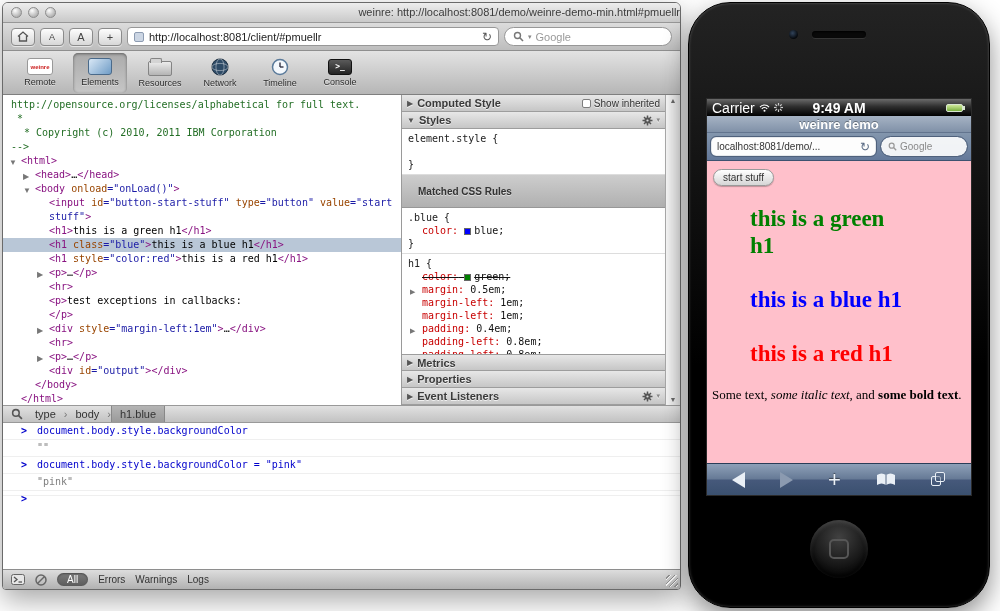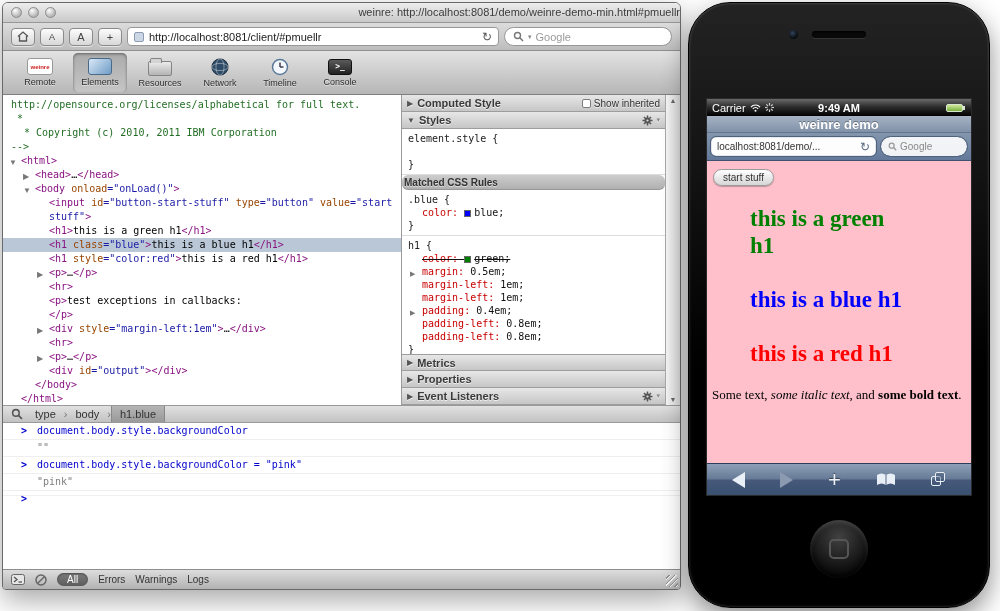--- a/index.html
+++ b/index.html
@@ -69,23 +69,23 @@
     font-size:11px; font-weight:bold; color:#3a3a3a; text-shadow:0 1px 0 rgba(255,255,255,.7); }
   .panel-header.top-border { border-top:1px solid #9d9d9d; }
   .disc { font-size:8px; color:#555; font-weight:normal; }
   .hdr-right { margin-left:auto; display:flex; align-items:center; gap:3px; font-weight:normal; }
   .hdr-sub { font-size:10px; color:#333; }
   .checkbox { width:9px; height:9px; border:1px solid #7d7d7d; background:#fff; border-radius:2px; }
   .styles-scroll { flex:1 1 auto; min-height:0; overflow:hidden;
     font-family:"DejaVu Sans Mono",monospace; font-size:10px; line-height:13px; color:#111; }
   .rule-block { padding:3px 6px; border-bottom:1px solid #ddd; }
   .code-line { height:13px; }
-  .matched-bar { height:15px; background:linear-gradient(#cdcdcd,#b0b0b0); border-bottom:1px solid #979797;
-    display:flex; align-items:center; padding:0 2px; font:bold 10px "Liberation Sans",sans-serif;
-    color:#333; text-shadow:0 1px 0 rgba(255,255,255,.5);border-radius:6px; }
+  .matched-bar { height:33px; background:linear-gradient(#cdcdcd,#b0b0b0); border-bottom:1px solid #979797;
+    display:flex; align-items:center; padding:0 16px; font:bold 10px "Liberation Sans",sans-serif;
+    color:#333; text-shadow:0 1px 0 rgba(255,255,255,.5); }
   .rule-selector, .rule-close { color:#222; }
   .prop-line { padding-left:14px; position:relative; }
   .prop-line.struck { text-decoration:line-through; }
   .prop-expand { position:absolute; left:2px; top:2px; font-size:7px; color:#777; font-family:"Liberation Sans",sans-serif; }
   .prop-name { color:#c80000; }
   .prop-value { color:#111; }
   .swatch { display:inline-block; width:7px; height:7px; border:1px solid #666; margin-right:3px; vertical-align:-1px; }
 
   .scrollbar-v { width:15px; flex:0 0 15px; border-left:1px solid #a8a8a8;
     background:linear-gradient(to right,#f5f5f5,#d9d9d9); display:flex; flex-direction:column;
@@ -123,21 +123,21 @@
     background:linear-gradient(#232323,#000 60%); border:1px solid #000; border-radius:42px;
     box-shadow:0 10px 26px rgba(0,0,0,.45), inset 0 0 3px rgba(255,255,255,.28); }
   .camera { position:absolute; left:100px; top:27px; width:9px; height:9px; border-radius:50%;
     background:radial-gradient(circle at 40% 35%, #31435a, #05080c 70%); }
   .speaker { position:absolute; left:50%; transform:translateX(-50%); top:28px; width:54px; height:7px;
     border-radius:4px; background:#090909; box-shadow:inset 0 1px 2px #000, 0 1px 0 rgba(255,255,255,.1); }
   .screen { position:absolute; left:18px; top:96px; width:264px; height:396px; background:#fff;
     overflow:hidden; display:flex; flex-direction:column; box-shadow:0 0 0 1px #2a2a2a; }
 
   .ph-status { height:17px; flex:0 0 17px; background:linear-gradient(#6a6a6a,#2e2e2e 45%,#000);
-    color:#fff; font-size:11px; display:flex; align-items:center; gap:4px; padding:0 5px; position:relative; }
+    color:#fff; font-size:14px; display:flex; align-items:center; gap:4px; padding:0 5px; position:relative; }
   .ph-time { position:absolute; left:50%; transform:translateX(-50%); font-weight:bold; }
   .battery { width:17px; height:8px; border:1px solid #d8e6d0; border-radius:2px; margin-left:auto;
     background:linear-gradient(#cfe89a,#7ab03f); position:relative; margin-right:3px; }
   .battery::after { content:""; position:absolute; right:-3px; top:1px; width:2px; height:4px; background:#d8e6d0; }
 
   .ph-title { height:17px; flex:0 0 17px; background:linear-gradient(#a6b3c4,#8091a8);
     border-bottom:1px solid #62748e; color:#fff; font-size:13px; font-weight:bold; text-align:center;
     line-height:17px; text-shadow:0 -1px 0 rgba(0,0,0,.35); }
   .ph-urlrow { height:28px; flex:0 0 28px; background:linear-gradient(#8396ad,#64799a);
     border-bottom:1px solid #3e5270; display:flex; align-items:center; padding:0 4px; gap:5px; }

